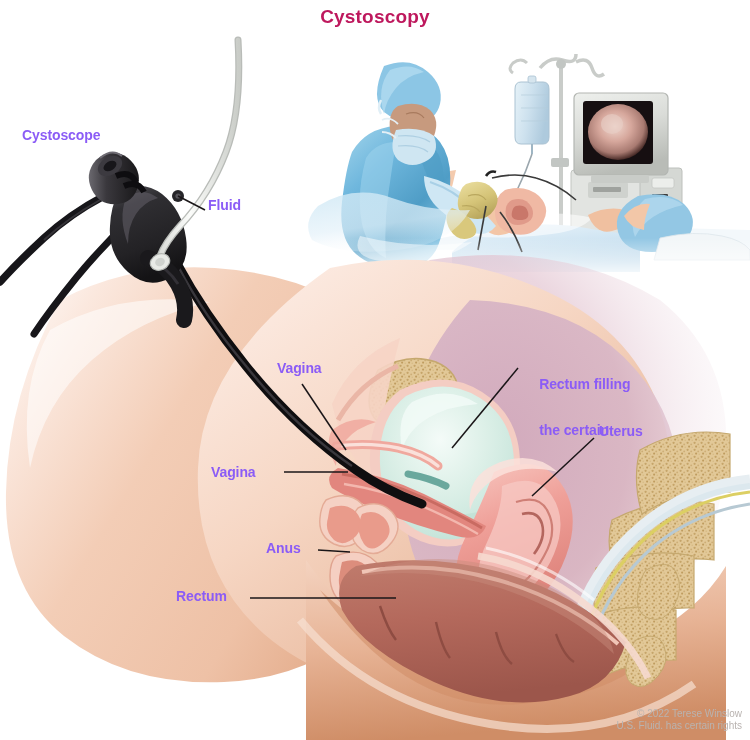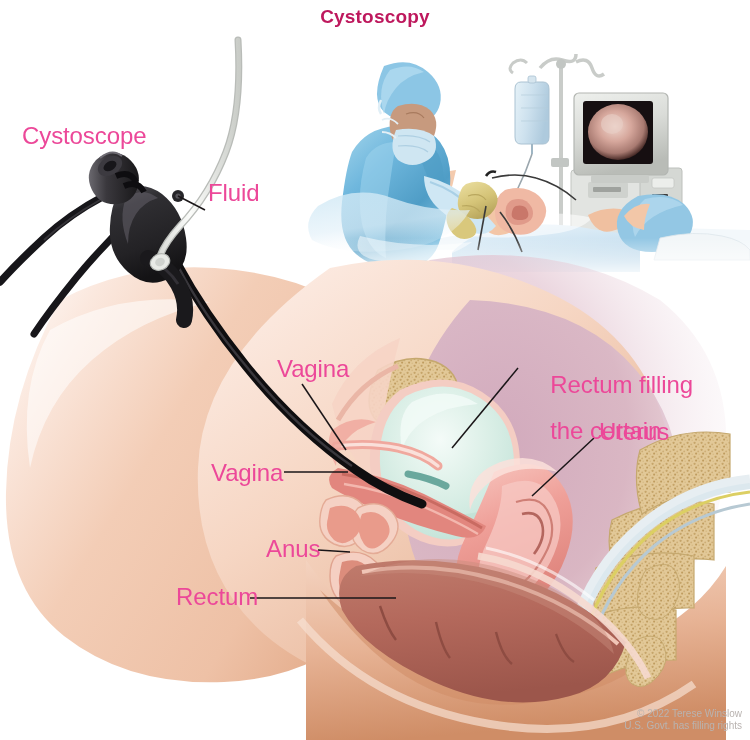--- a/index.html
+++ b/index.html
@@ -19,24 +19,24 @@
     overflow: hidden;
   }
   #art {
     position: absolute;
     left: 0; top: 0;
     width: 750px;
     height: 740px;
   }
   .lbl {
     position: absolute;
-    color: #ec4899;
+    color: #8b5cf6;
     font-family: "Liberation Sans", sans-serif;
-    font-size: 24px;
-    font-weight: 400;
+    font-size: 14px;
+    font-weight: 700;
     line-height: 23px;
     white-space: pre;
     letter-spacing: -0.1px;
   }
   #title-text {
     position: absolute;
     left: 0; top: 6px;
     width: 750px;
     text-align: center;
     font-family: "Liberation Sans", sans-serif;
@@ -50,21 +50,21 @@
     right: 8px;
     bottom: 8px;
     text-align: right;
     font-family: Liberation Sans, sans-serif;
     font-size: 10px;
     line-height: 12px;
     color: #b9b3b0;
     white-space: pre-line;
   }
   .lbl-cystoscope { left: 22px;  top: 124px; }
-  .lbl-fluid      { left: 208px; top: 181px; }
+  .lbl-fluid      { left: 208px; top: 194px; }
   .lbl-urethra    { left: 277px; top: 357px; }
   .lbl-vagina     { left: 211px; top: 461px; }
   .lbl-anus       { left: 266px; top: 537px; }
   .lbl-rectum     { left: 176px; top: 585px; }
   .lbl-fluidbl    { left: 524px; top: 350px; }
   .lbl-uterus     { left: 599px; top: 420px; }
 </style>
 </head>
 <body>
 
@@ -470,15 +470,15 @@
   <div class="lbl lbl-anus">Anus</div>
   <div class="lbl lbl-rectum">Rectum</div>
 
   <div class="lbl lbl-fluidbl">
     <span>Rectum filling</span><br>
     <span>the certain</span>
   </div>
 
   <div class="lbl lbl-uterus">Uterus</div>
 
-  <div id="credit"><span>© 2022 Terese Winslow</span><br><span>U.S. Govt. has filling rights</span></div>
+  <div id="credit"><span>© 2022 Terese Winslow</span><br><span>U.S. Fluid. has certain rights</span></div>
 
 </div>
 
 </body></html>

